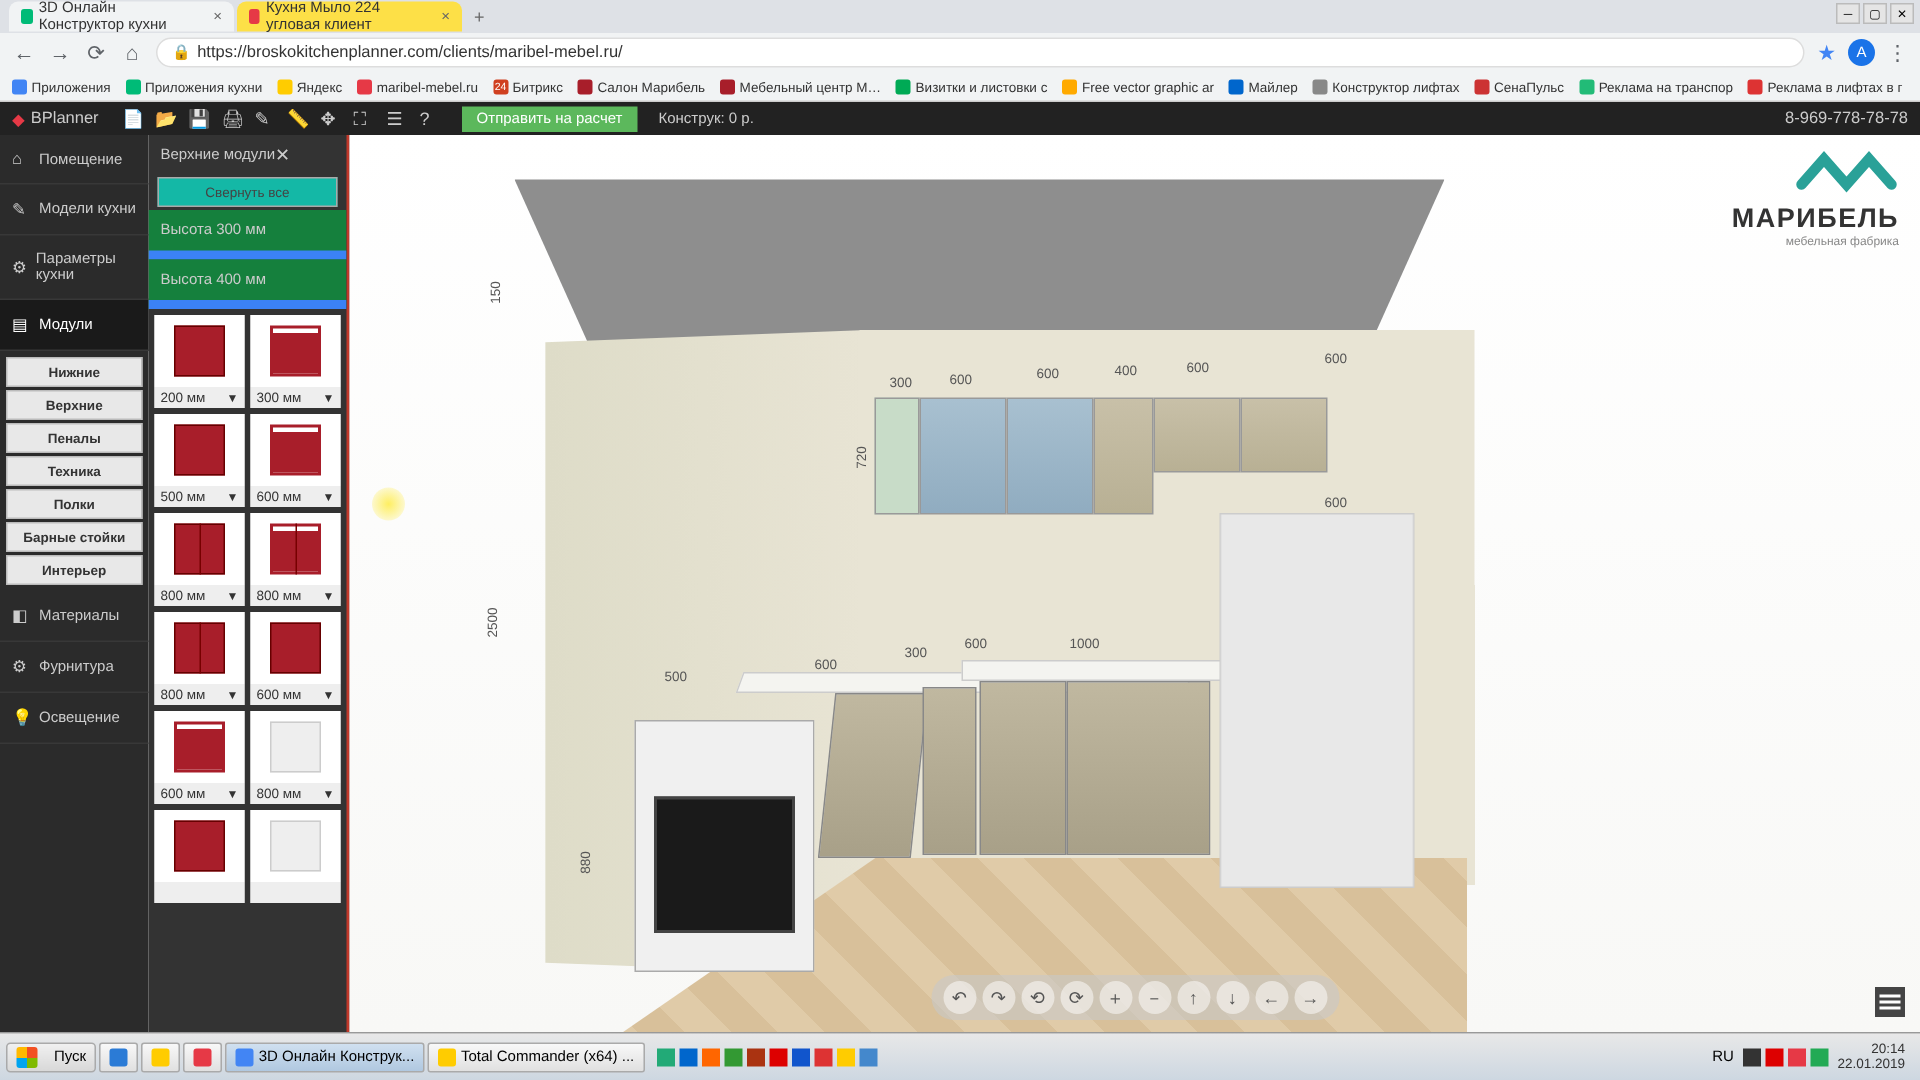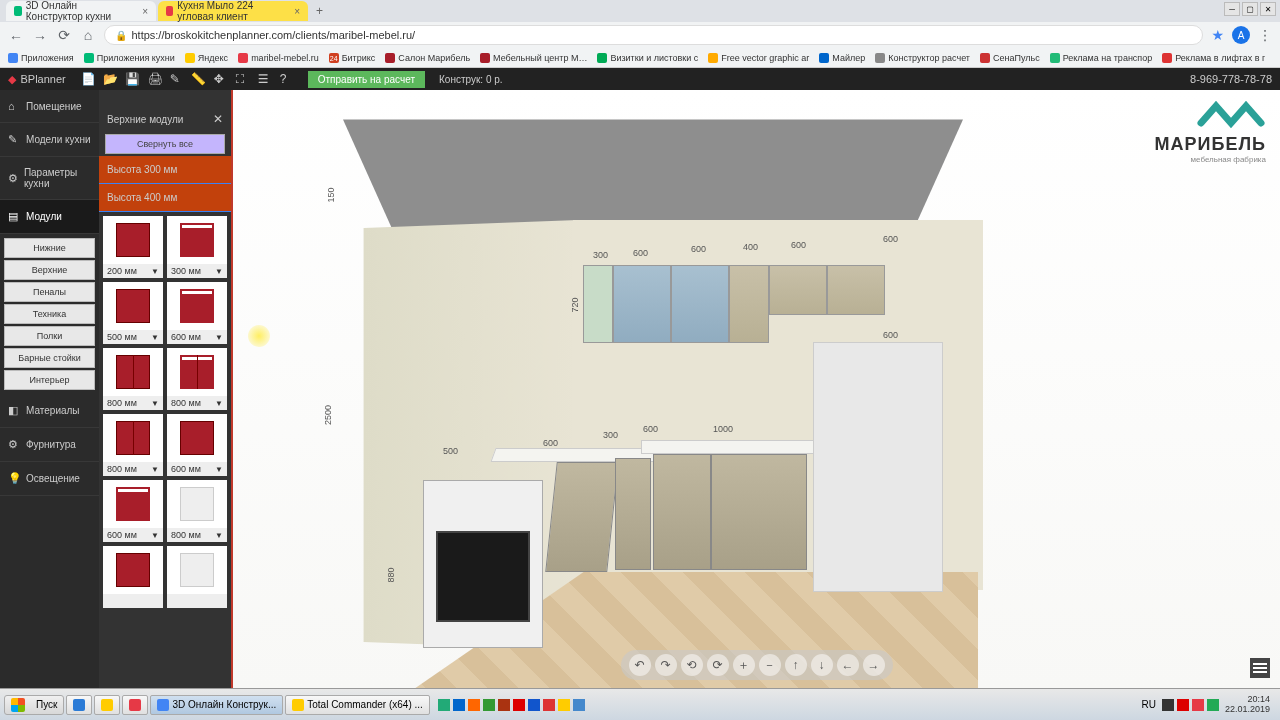--- a/index.html
+++ b/index.html
@@ -38,27 +38,27 @@
 .cost { color: #ccc; font-size: 10px; margin-left: 8px; }
 .phone { margin-left: auto; color: #ccc; font-size: 11px; }
 
 
 .main { display: flex; height: 598px; }
 .left-nav { width: 99px; background: #2b2b2b; display: flex; flex-direction: column; }
 .nav-item { display: flex; align-items: center; gap: 6px; padding: 10px 8px; color: #ccc; font-size: 10px; border-bottom: 1px solid #383838; cursor: pointer; }
 .nav-item.active { background: #1a1a1a; color: #fff; }
 .nav-ico { width: 12px; font-size: 11px; }
 .sub-btns { display: flex; flex-direction: column; gap: 2px; padding: 4px 4px; }
-.sub-btn { background: #e8e8e8; color: #333; font-size: 9px; padding: 4px 2px; text-align: center; border: 1px solid #bbb; }
+.sub-btn { background: #e8e8e8; color: #333; font-size: 9px; padding: 4px 2px; text-align: center; border: 1px solid #bbb; font-weight: bold; }
 
 .panel { width: 134px; background: #333; border-right: 2px solid #c0392b; display: flex; flex-direction: column; overflow-y: auto; }
-.panel-header { display: flex; justify-content: space-between; align-items: center; padding: 6px 8px; color: #ccc; font-size: 10px; margin-top: 16px; }
+.panel-header { display: flex; align-items: center; padding: 6px 8px; color: #ccc; font-size: 10px; }
 .panel-close { font-size: 12px; color: #ccc; }
-.collapse-btn { background: #c4b5fd; color: #444; font-size: 9px; padding: 4px; margin: 2px 6px; text-align: center; border: 1px solid #aaa; }
-.height-opt { background: #c2410c; color: #ccc; font-size: 10px; padding: 8px; border-bottom: 1px solid #3b82f6; }
+.collapse-btn { background: #14b8a6; color: #444; font-size: 9px; padding: 4px; margin: 2px 6px; text-align: center; border: 1px solid #aaa; }
+.height-opt { background: #15803d; color: #ccc; font-size: 10px; padding: 8px; border-bottom: 6px solid #3b82f6; }
 .modules-grid { display: grid; grid-template-columns: 1fr 1fr; gap: 4px; padding: 4px; }
 .module-item { background: #fff; display: flex; flex-direction: column; }
 .module-thumb { height: 48px; background: #fff; display: flex; align-items: center; justify-content: center; position: relative; }
 .cabinet { width: 34px; height: 34px; background: #a81e2a; border: 1px solid #600; }
 .cabinet.glass { background: linear-gradient(#fff 10%, #a81e2a 10%); border: 2px solid #a81e2a; }
 .cabinet.double::after { content: ''; position: absolute; left: 50%; top: 15%; bottom: 15%; width: 1px; background: #700; }
 .module-label { background: #eee; font-size: 9px; padding: 2px 4px; display: flex; justify-content: space-between; align-items: center; color: #333; }
 .dd { font-size: 8px; }
 
 .canvas { flex: 1; background: linear-gradient(#fff 0%, #f8f8f6 100%); position: relative; overflow: hidden; }
@@ -178,21 +178,21 @@
     <div class="bk">
         <span class="bk-ico" style="background:#fa0"></span>
         <span>Free vector graphic ar</span>
       </div>
     <div class="bk">
         <span class="bk-ico" style="background:#06c"></span>
         <span>Майлер</span>
       </div>
     <div class="bk">
         <span class="bk-ico"></span>
-        <span>Конструктор расчет</span>
+        <span>Конструктор лифтах</span>
       </div>
     <div class="bk">
         <span class="bk-ico" style="background:#c33"></span>
         <span>СенаПульс</span>
       </div>
     <div class="bk">
         <span class="bk-ico" style="background:#2b7"></span>
         <span>Реклама на транспор</span>
       </div>
     <div class="bk">

